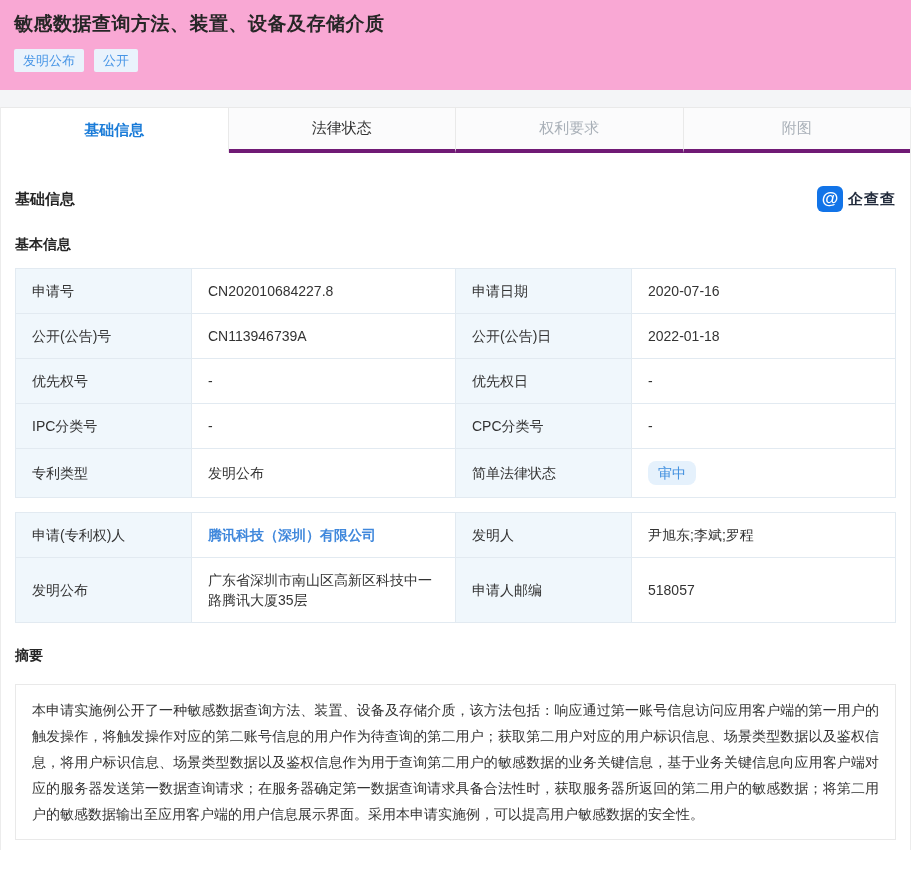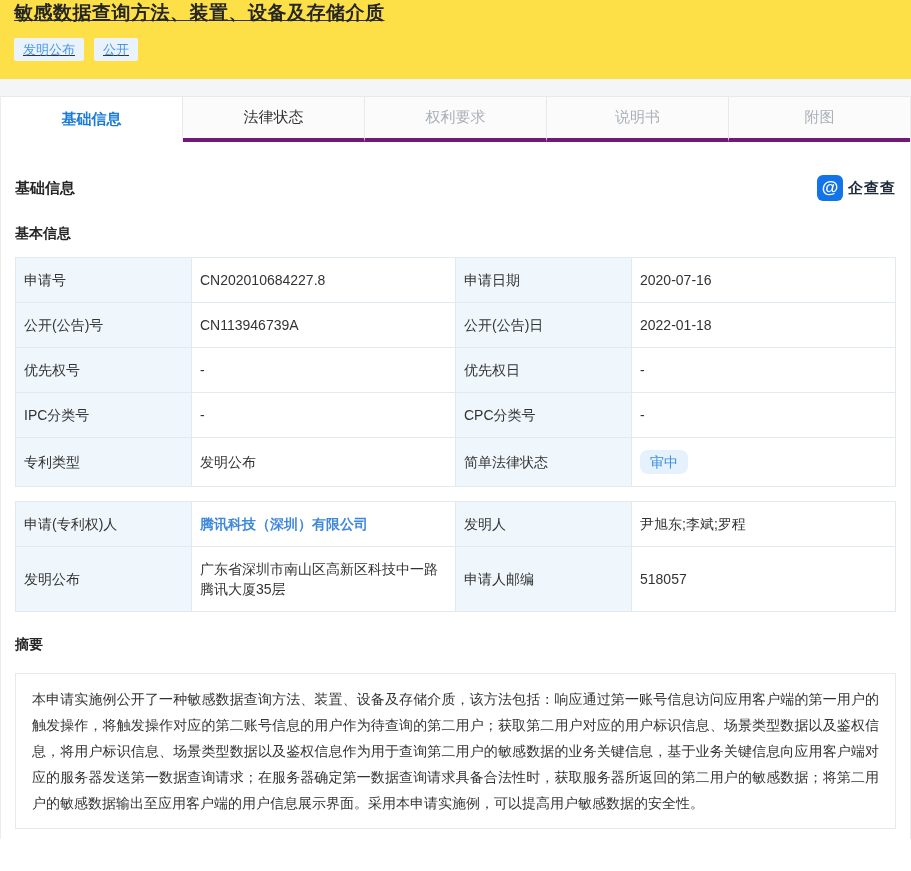--- a/index.html
+++ b/index.html
@@ -5,21 +5,21 @@
   * { margin:0; padding:0; box-sizing:border-box; }
   html,body { background:#fff; }
   body {
     width:911px;
     font-family:"Liberation Sans","DejaVu Sans",sans-serif;
     color:#333;
     font-size:14px;
   }
 
   
-  .page-header { background:#fde047; padding:0 14px 18px 14px;text-decoration:underline; }
+  .page-header { background:#f9a8d4; padding:11px 14px 18px 14px; }
   .page-title { font-size:19px; font-weight:bold; color:#262626; letter-spacing:.5px; }
   .tag-row { margin-top:12px; display:flex; gap:10px; }
   .tag {
     display:inline-block; background:#EAF3FC; color:#4795E6;
     font-size:13px; padding:3px 9px; border-radius:2px; line-height:17px;
   }
 
   .gray-gap { height:17px; background:#F4F5F7; }
 
   
@@ -48,21 +48,21 @@
   }
   .brand-name { font-size:15px; font-weight:bold; color:#222B3C; letter-spacing:1px; }
 
   .sub-title { font-size:14px; font-weight:bold; color:#262626; margin-top:24px;font-family:Liberation Serif, serif; }
 
   table.info {
     width:100%; border-collapse:collapse; table-layout:fixed;
     margin-top:14px; font-size:14px;
   }
   table.info td {
-    border:1px solid #E2EAF1; padding:12px 8px; line-height:20px;
+    border:1px solid #E2EAF1; padding:12px 16px; line-height:20px;
     color:#333; vertical-align:middle; word-break:break-all;
   }
   td.lbl { background:#F0F7FC; }
   .cell-link { color:#4088DC; text-decoration:none; cursor:pointer;font-weight:bold; }
   .status-badge {
     display:inline-block; background:#E5F1FC; color:#3E8EDE;
     padding:4px 10px; border-radius:8px; font-size:14px; line-height:16px;
   }
 
   .abstract-box {
@@ -82,21 +82,20 @@
 </div>
 
 <div class="gray-gap"></div>
 
 <div class="panel">
 
   <div class="tabbar">
     <div class="tab active">基础信息</div>
     <div class="tab">法律状态</div>
     <div class="tab disabled">权利要求</div>
-    <div class="tab disabled">说明书</div>
     <div class="tab disabled">附图</div>
   </div>
 
   <div class="content">
 
     <div class="section-head">
       <div class="section-title">基础信息</div>
       <div class="brand">
         <div class="brand-icon">@</div>
         <div class="brand-name">企查查</div>

